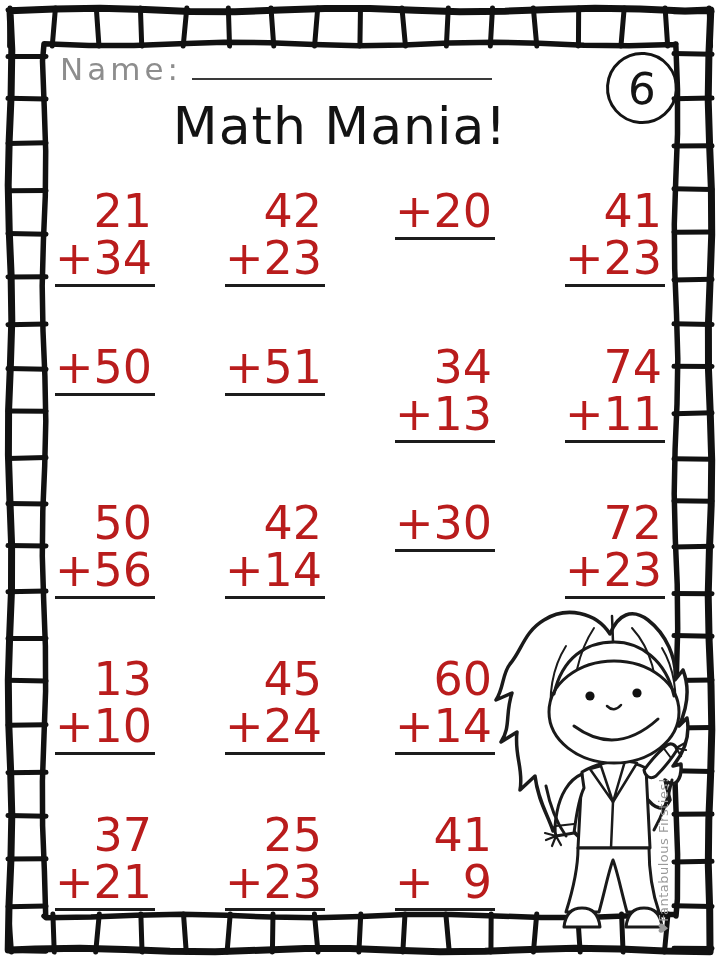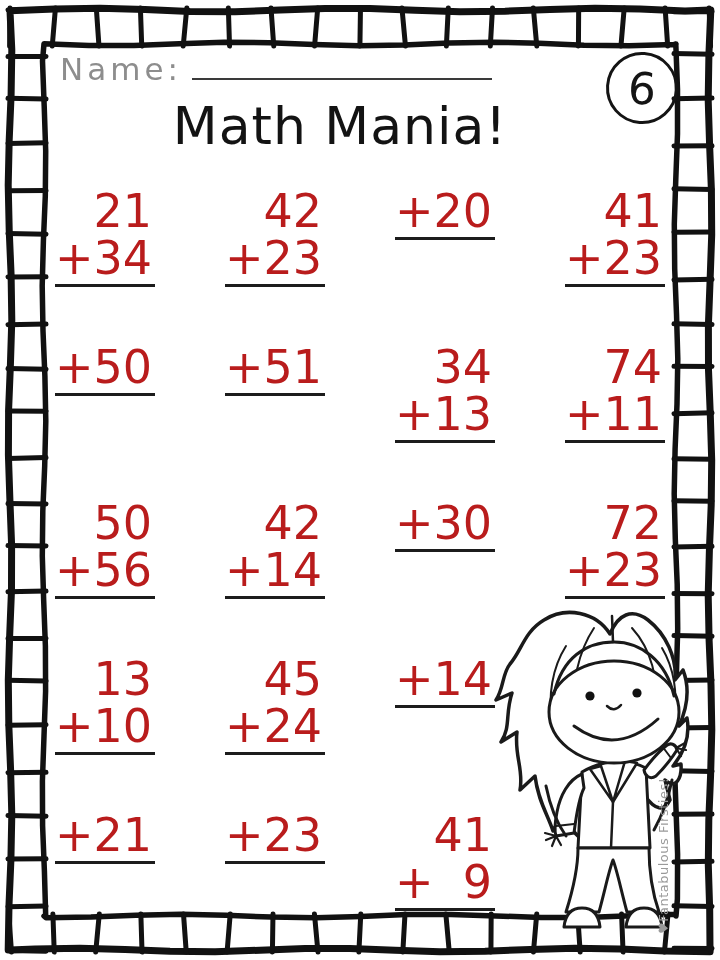--- a/index.html
+++ b/index.html
@@ -245,33 +245,36 @@
       </div>
     </div>
     <div class="problem">
       <div class="top-addend">45</div>
       <div class="bottom-line">
         <span>+</span>
         <span>24</span>
       </div>
     </div>
     <div class="problem">
+      <div class="top-addend">60</div>
       <div class="bottom-line">
         <span>+</span>
         <span>14</span>
       </div>
     </div>
 
     <div class="problem row-start">
+      <div class="top-addend">37</div>
       <div class="bottom-line">
         <span>+</span>
         <span>21</span>
       </div>
     </div>
     <div class="problem">
+      <div class="top-addend">25</div>
       <div class="bottom-line">
         <span>+</span>
         <span>23</span>
       </div>
     </div>
     <div class="problem">
       <div class="top-addend">41</div>
       <div class="bottom-line">
         <span>+</span>
         <span>9</span>

